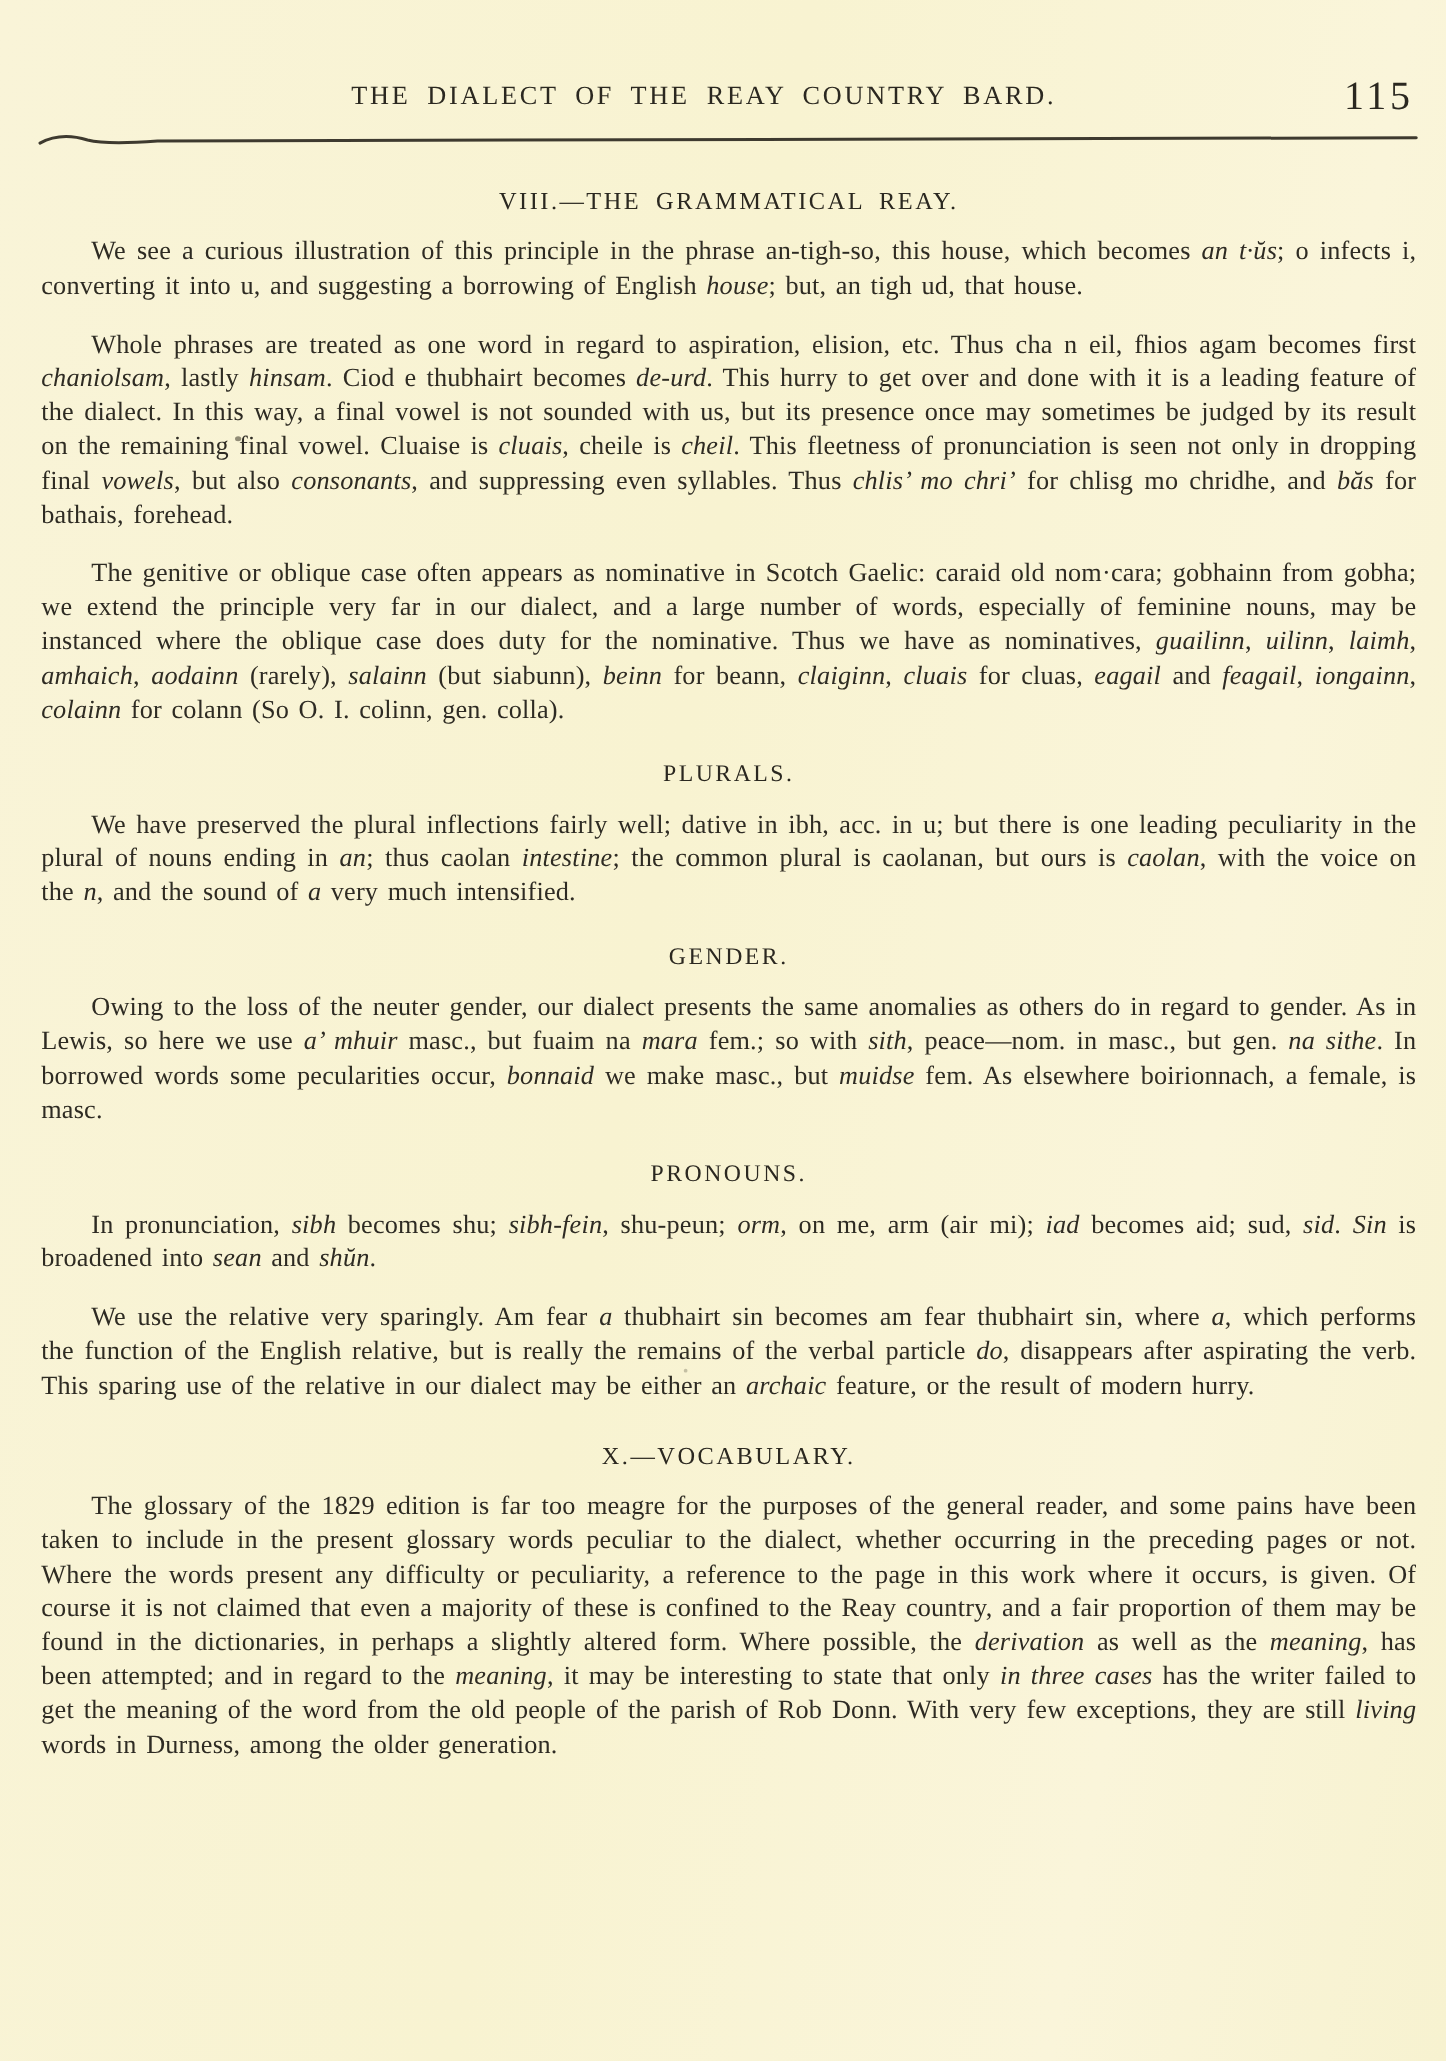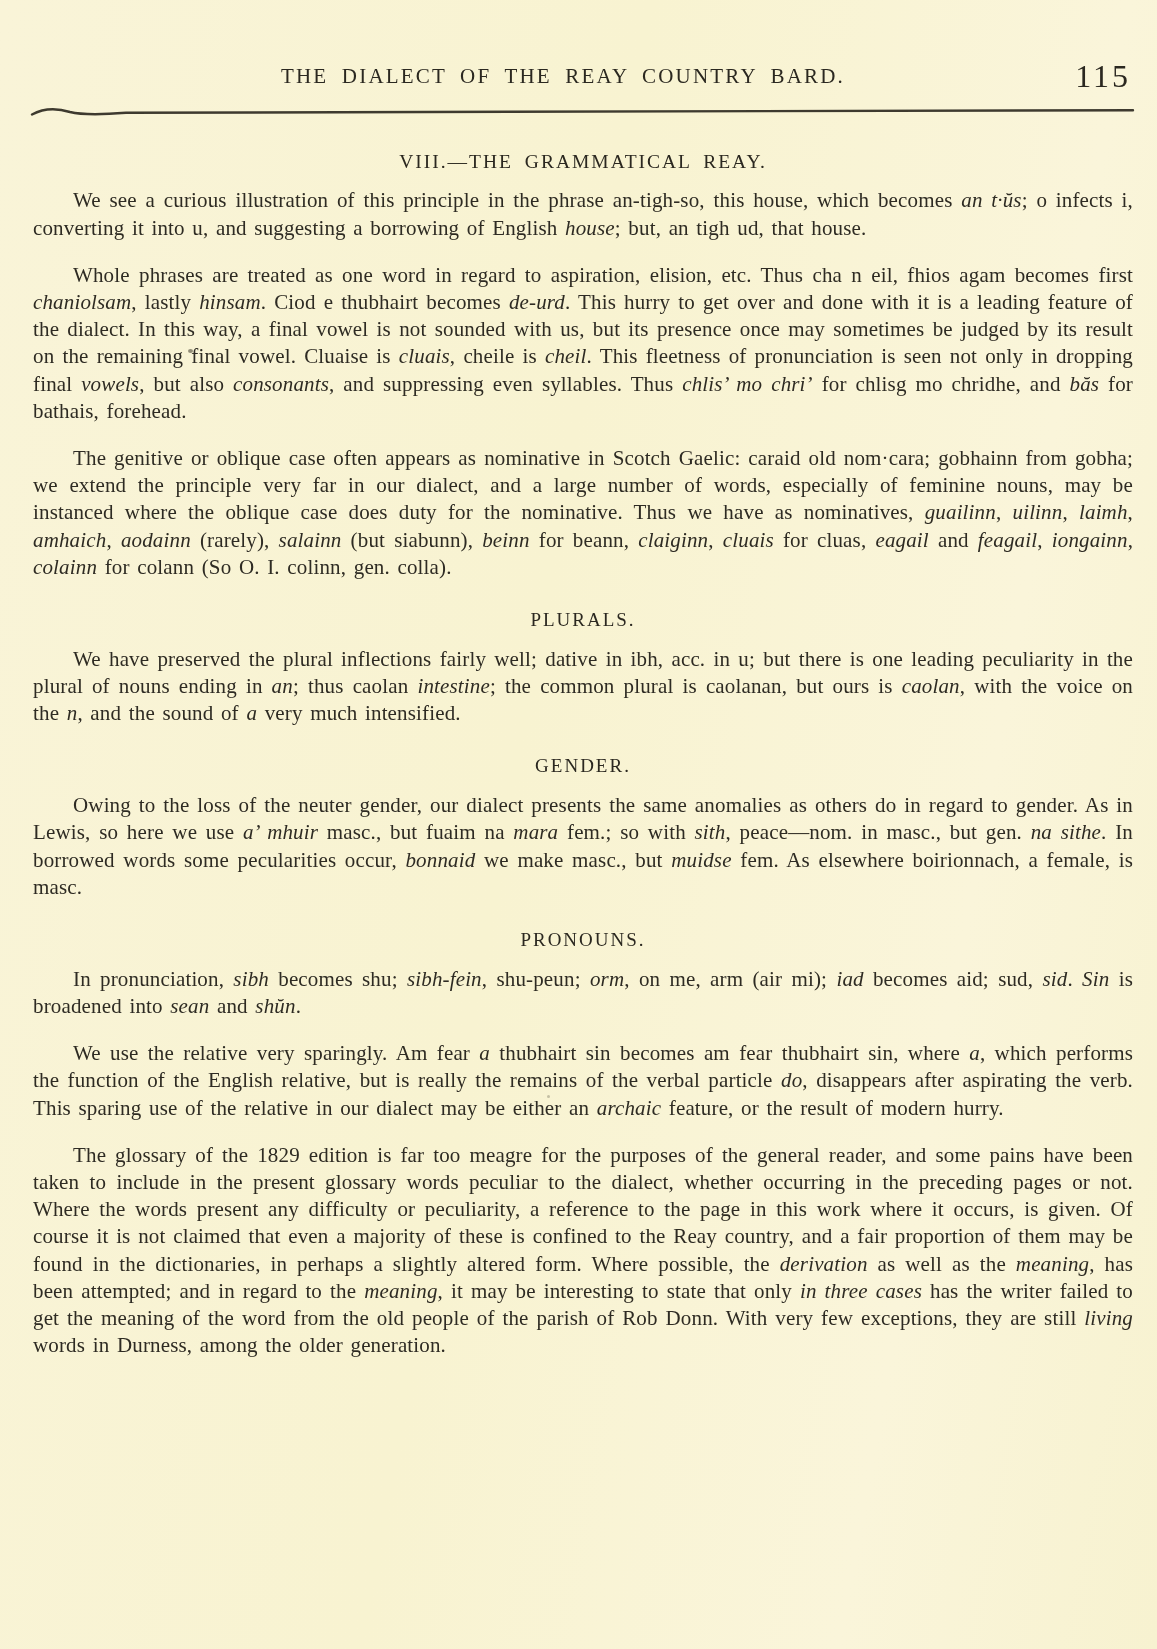--- a/index.html
+++ b/index.html
@@ -101,16 +101,17 @@
         <p class="body-par">We see a curious illustration of this principle in the phrase an-tigh-so, this house, which becomes <i>an t·ŭs</i>; o infects i, converting it into u, and suggesting a borrowing of English <i>house</i>; but, an tigh ud, that house.</p>
         <p class="body-par">Whole phrases are treated as one word in regard to aspiration, elision, etc. Thus cha n eil, fhios agam becomes first <i>chaniolsam</i>, lastly <i>hinsam</i>. Ciod e thubhairt becomes <i>de-urd</i>. This hurry to get over and done with it is a leading feature of the dialect. In this way, a final vowel is not sounded with us, but its presence once may sometimes be judged by its result on the remaining final vowel. Cluaise is <i>cluais</i>, cheile is <i>cheil</i>. This fleetness of pronunciation is seen not only in dropping final <i>vowels</i>, but also <i>consonants</i>, and suppressing even syllables. Thus <i>chlis’ mo chri’</i> for chlisg mo chridhe, and <i>băs</i> for bathais, forehead.</p>
         <p class="body-par">The genitive or oblique case often appears as nominative in Scotch Gaelic: caraid old nom·cara; gobhainn from gobha; we extend the principle very far in our dialect, and a large number of words, especially of feminine nouns, may be instanced where the oblique case does duty for the nominative. Thus we have as nominatives, <i>guailinn</i>, <i>uilinn</i>, <i>laimh</i>, <i>amhaich</i>, <i>aodainn</i> (rarely), <i>salainn</i> (but siabunn), <i>beinn</i> for beann, <i>claiginn</i>, <i>cluais</i> for cluas, <i>eagail</i> and <i>feagail</i>, <i>iongainn</i>, <i>colainn</i> for colann (So O. I. colinn, gen. colla).</p>
         <h2 class="sec-head minor">PLURALS.</h2>
         <p class="body-par">We have preserved the plural inflections fairly well; dative in ibh, acc. in u; but there is one leading peculiarity in the plural of nouns ending in <i>an</i>; thus caolan <i>intestine</i>; the common plural is caolanan, but ours is <i>caolan</i>, with the voice on the <i>n</i>, and the sound of <i>a</i> very much intensified.</p>
         <h2 class="sec-head minor">GENDER.</h2>
         <p class="body-par">Owing to the loss of the neuter gender, our dialect presents the same anomalies as others do in regard to gender. As in Lewis, so here we use <i>a’ mhuir</i> masc., but fuaim na <i>mara</i> fem.; so with <i>sith</i>, peace—nom. in masc., but gen. <i>na sithe</i>. In borrowed words some pecularities occur, <i>bonnaid</i> we make masc., but <i>muidse</i> fem. As elsewhere boirionnach, a female, is masc.</p>
         <h2 class="sec-head minor">PRONOUNS.</h2>
         <p class="body-par">In pronunciation, <i>sibh</i> becomes shu; <i>sibh-fein</i>, shu-peun; <i>orm</i>, on me, arm (air mi); <i>iad</i> becomes aid; sud, <i>sid</i>. <i>Sin</i> is broadened into <i>sean</i> and <i>shŭn</i>.</p>
         <p class="body-par">We use the relative very sparingly. Am fear <i>a</i> thubhairt sin becomes am fear thubhairt sin, where <i>a</i>, which performs the function of the English relative, but is really the remains of the verbal particle <i>do</i>, disappears after aspirating the verb. This sparing use of the relative in our dialect may be either an <i>archaic</i> feature, or the result of modern hurry.</p>
+        <h2 class="sec-head major">X.—VOCABULARY.</h2>
         <p class="body-par">The glossary of the 1829 edition is far too meagre for the purposes of the general reader, and some pains have been taken to include in the present glossary words peculiar to the dialect, whether occurring in the preceding pages or not. Where the words present any difficulty or peculiarity, a reference to the page in this work where it occurs, is given. Of course it is not claimed that even a majority of these is confined to the Reay country, and a fair proportion of them may be found in the dictionaries, in perhaps a slightly altered form. Where possible, the <i>derivation</i> as well as the <i>meaning</i>, has been attempted; and in regard to the <i>meaning</i>, it may be interesting to state that only <i>in three cases</i> has the writer failed to get the meaning of the word from the old people of the parish of Rob Donn. With very few exceptions, they are still <i>living</i> words in Durness, among the older generation.</p>
       </div>
   </div>
 </div>
 
 </body></html>

